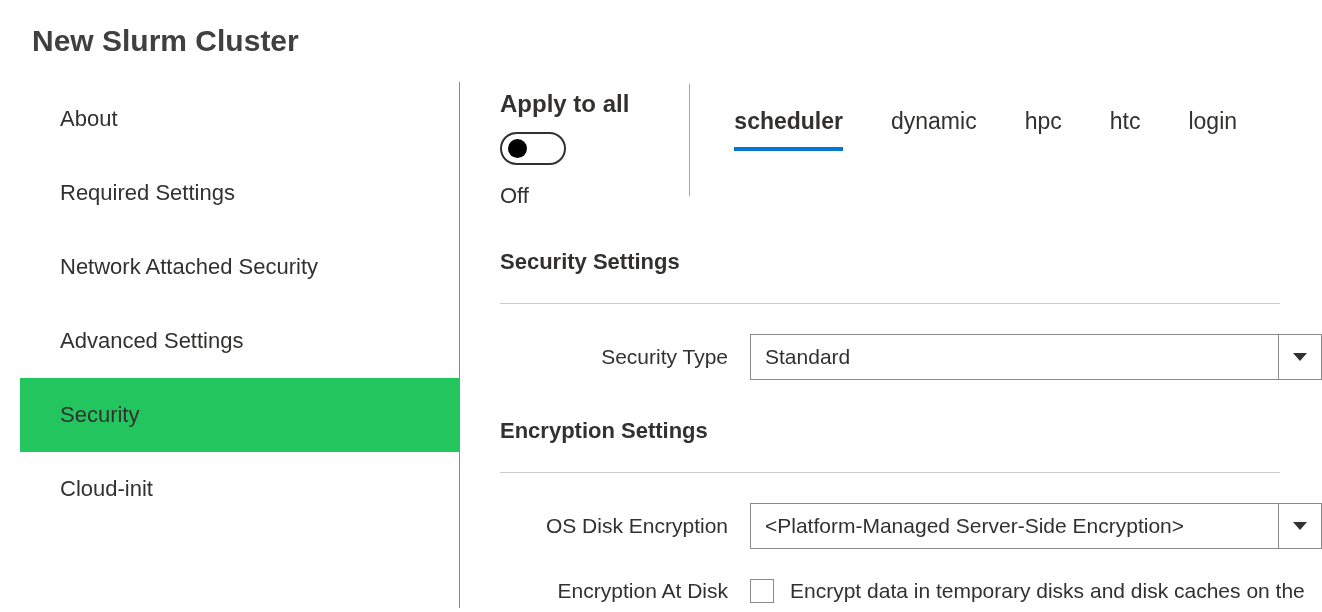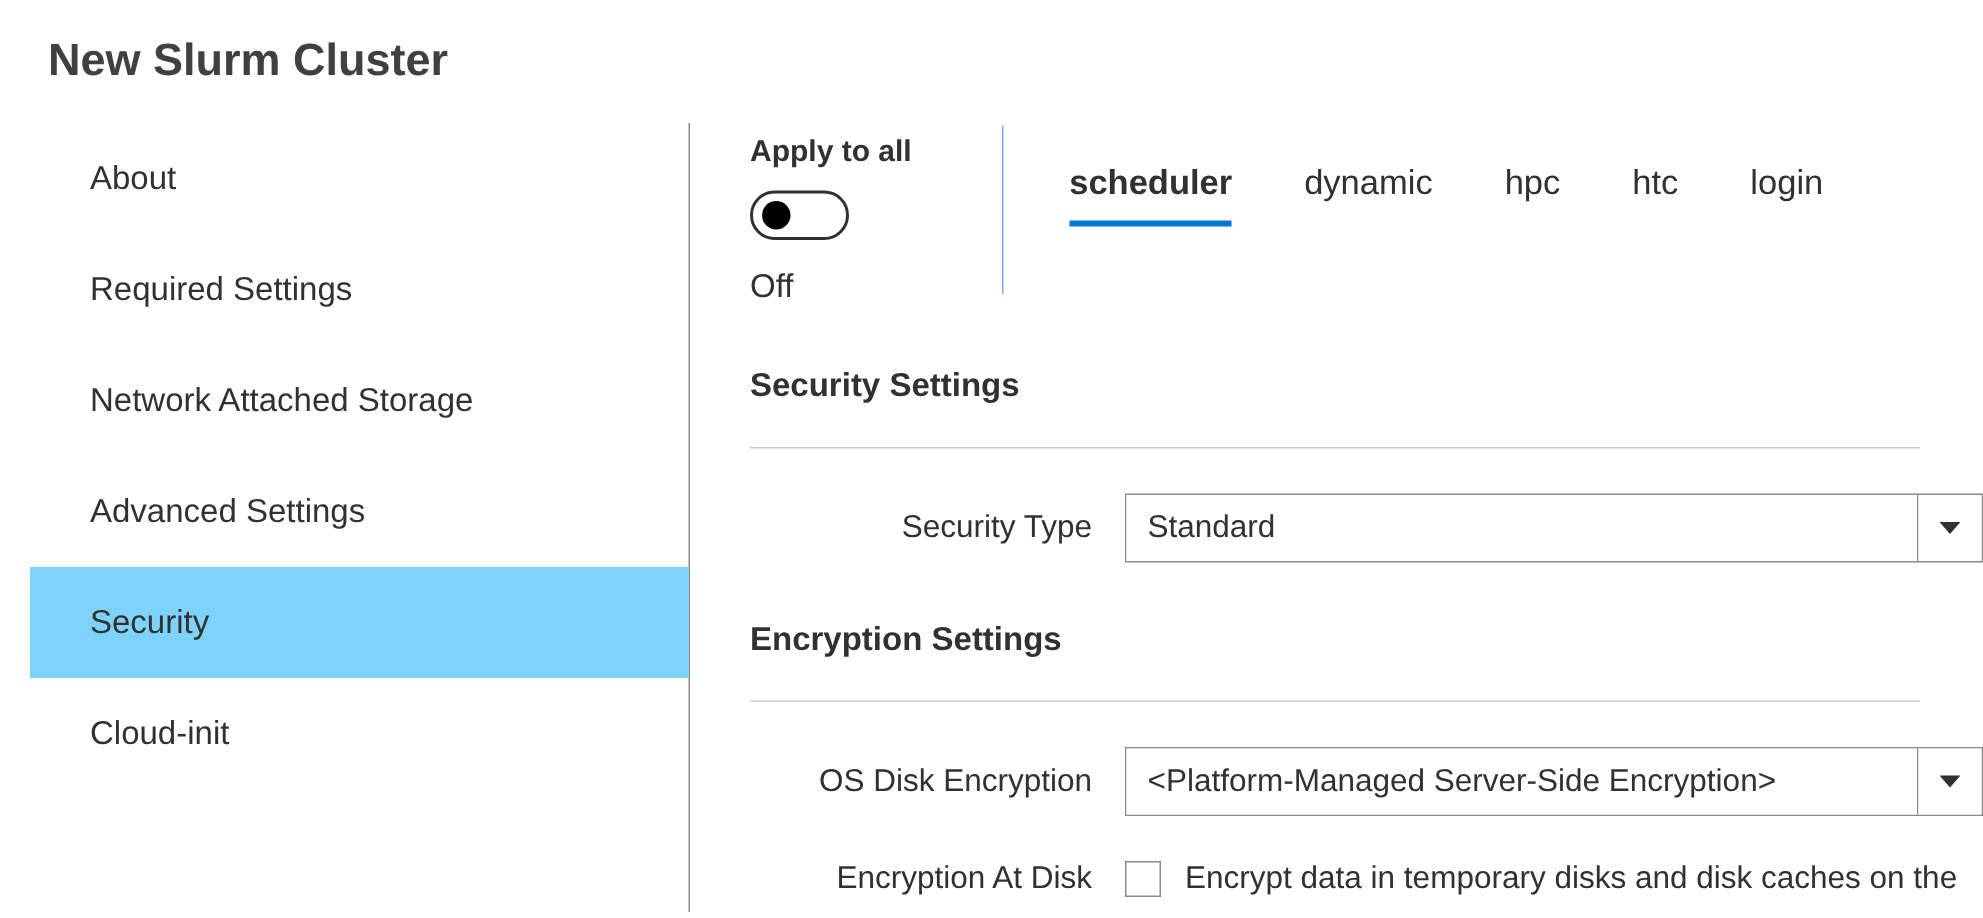--- a/index.html
+++ b/index.html
@@ -34,39 +34,39 @@
     }
     .sidebar-item {
       padding: 24px 0 24px 40px;
       font-size: 22px;
       color: #323130;
       cursor: pointer;
       margin-left: 20px;
       margin-right: 0;
     }
     .sidebar-item.active {
-      background: #7dd3fc;
+      background: #22c55e;
     }
     .main {
       flex: 1;
       padding: 0 0 0 40px;
     }
     .top-controls {
       display: flex;
       align-items: flex-start;
       margin-bottom: 40px;
       padding-top: 8px;
     }
     .apply-all-block {
       display: flex;
       flex-direction: column;
       padding-right: 60px;
     }
     .apply-all-label {
-      font-size: 20px;
+      font-size: 24px;
       font-weight: 700;
       color: #323130;
       margin-bottom: 14px;
     }
     .toggle-row {
       display: flex;
       align-items: flex-start;
       gap: 18px;
       flex-direction: column;
     }
@@ -199,21 +199,21 @@
 </head>
 <body>
 
 <h1 class="page-title">New Slurm Cluster</h1>
 
 <div class="content-wrapper">
 
   <nav class="sidebar">
     <div class="sidebar-item">About</div>
     <div class="sidebar-item">Required Settings</div>
-    <div class="sidebar-item">Network Attached Storage</div>
+    <div class="sidebar-item">Network Attached Security</div>
     <div class="sidebar-item">Advanced Settings</div>
     <div class="sidebar-item active">Security</div>
     <div class="sidebar-item">Cloud-init</div>
   </nav>
 
   <main class="main">
 
     <div class="top-controls">
       <div class="apply-all-block">
         <div class="apply-all-label">Apply to all</div>

